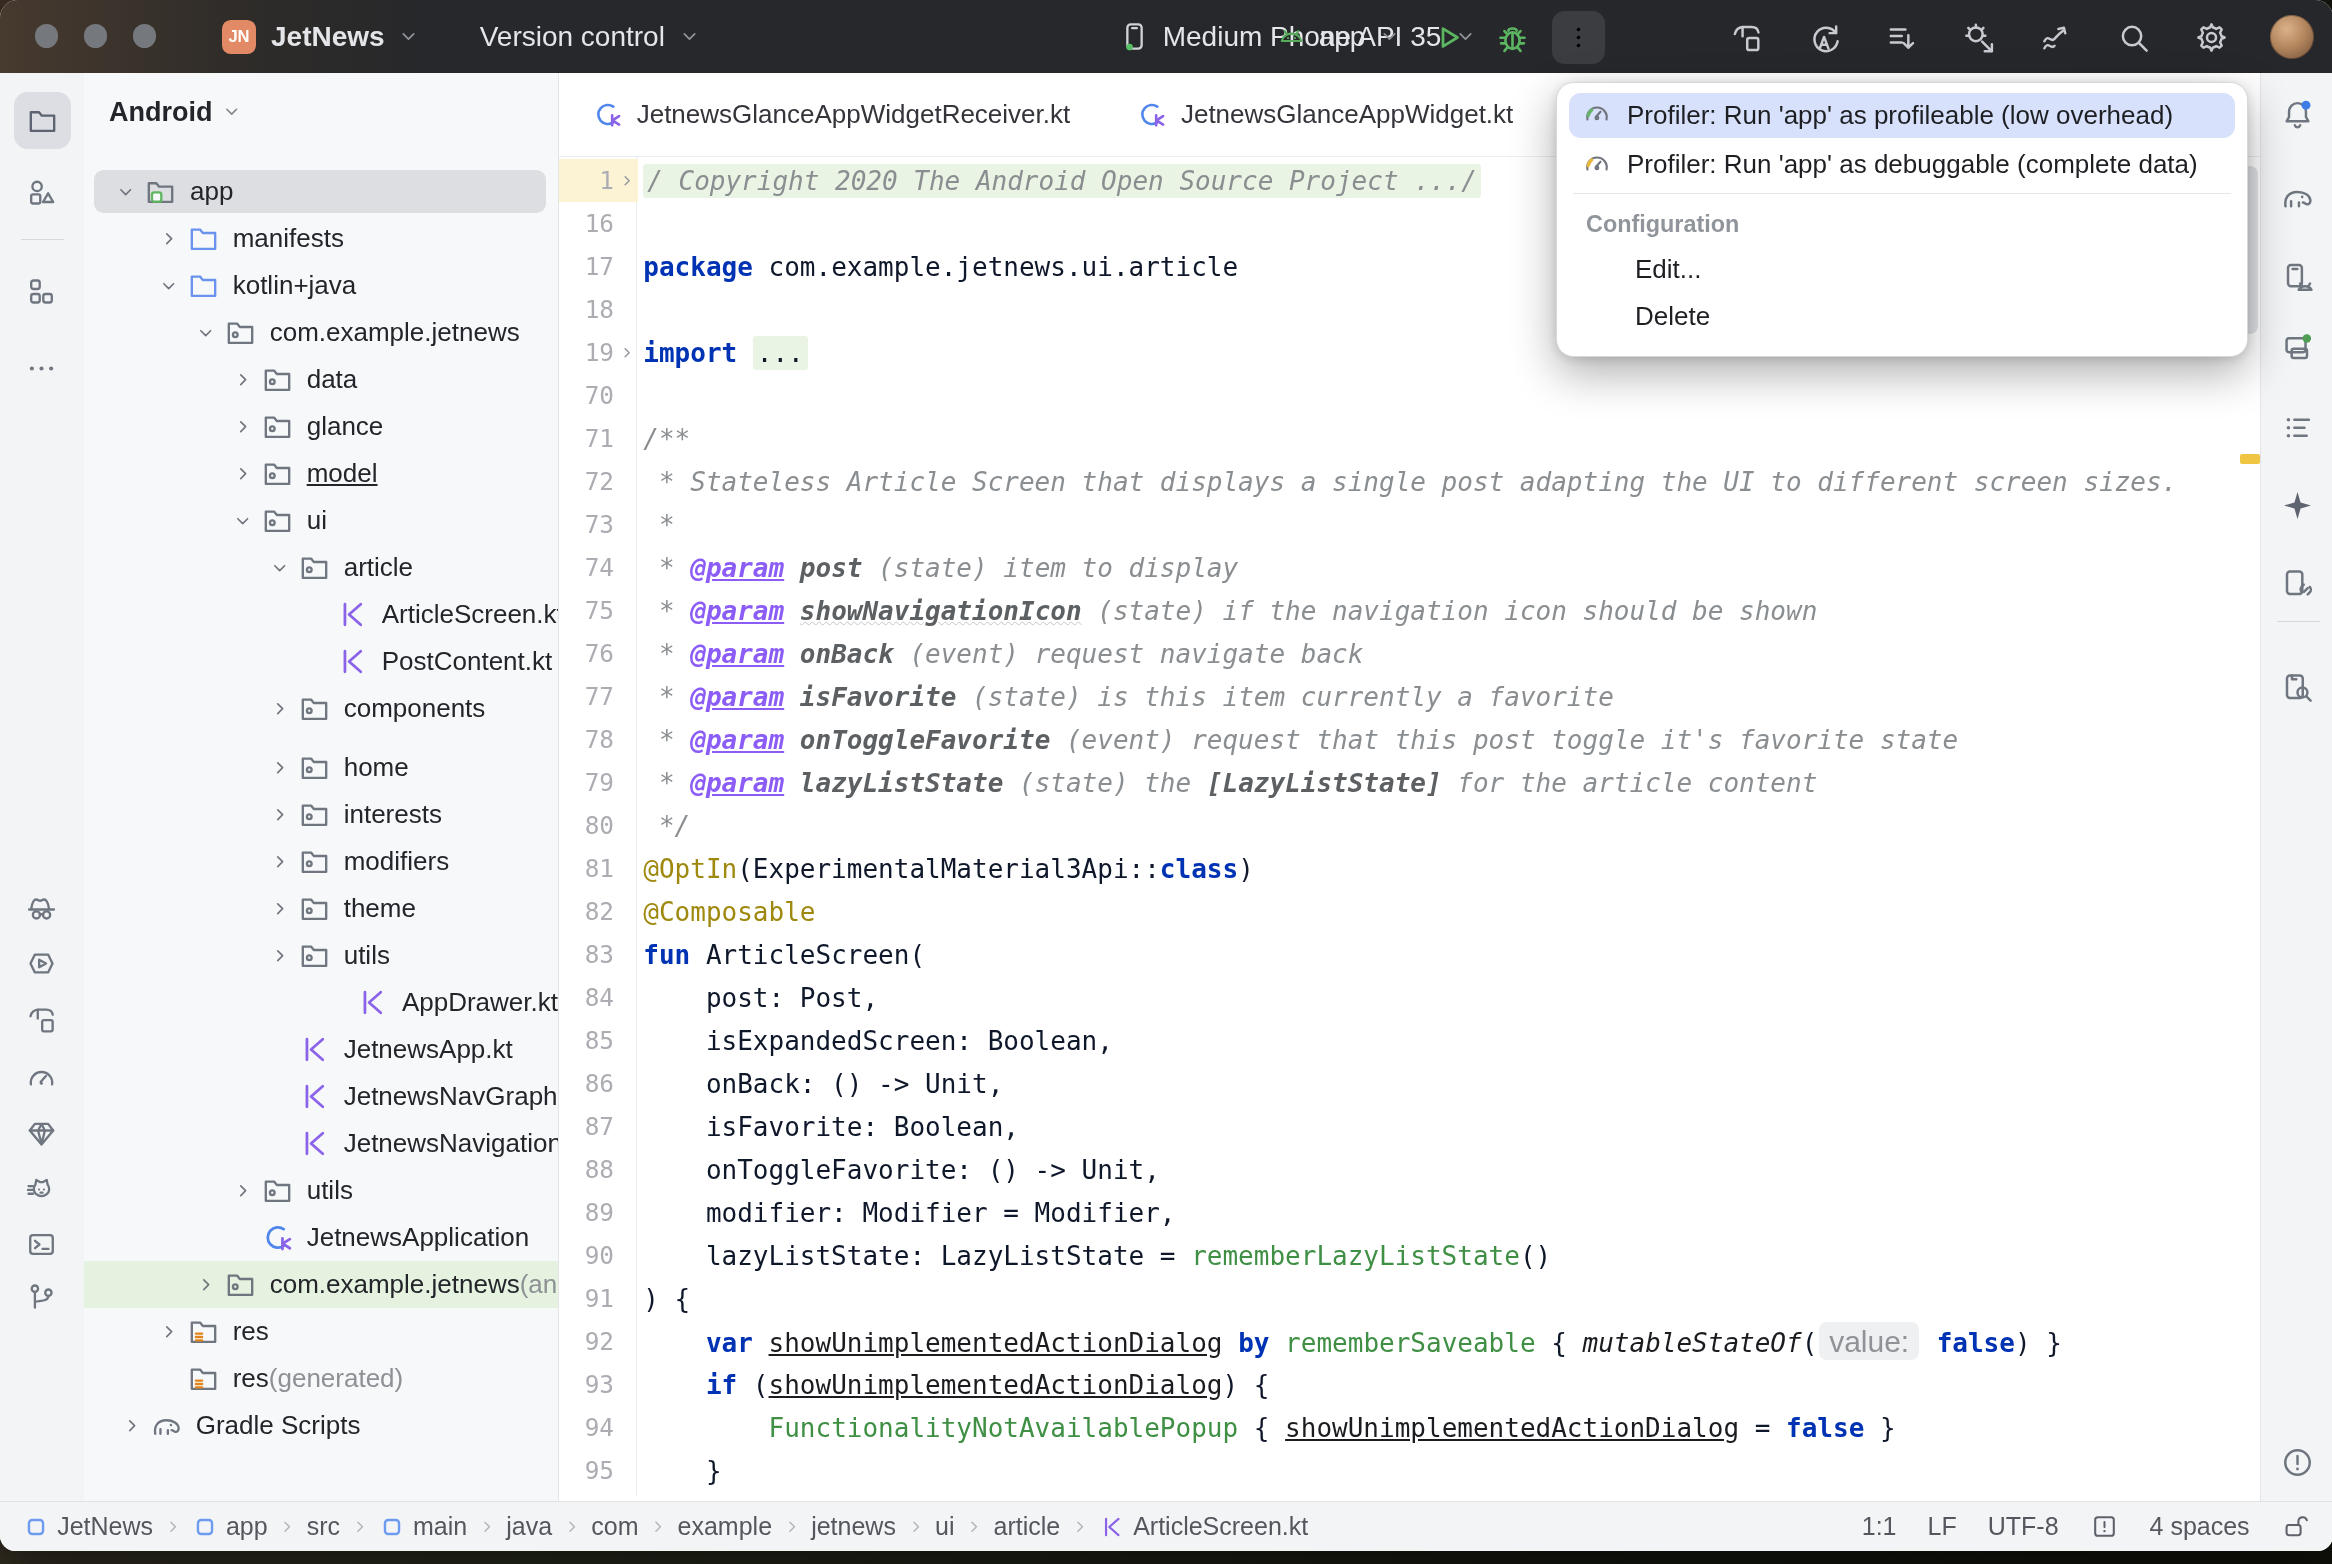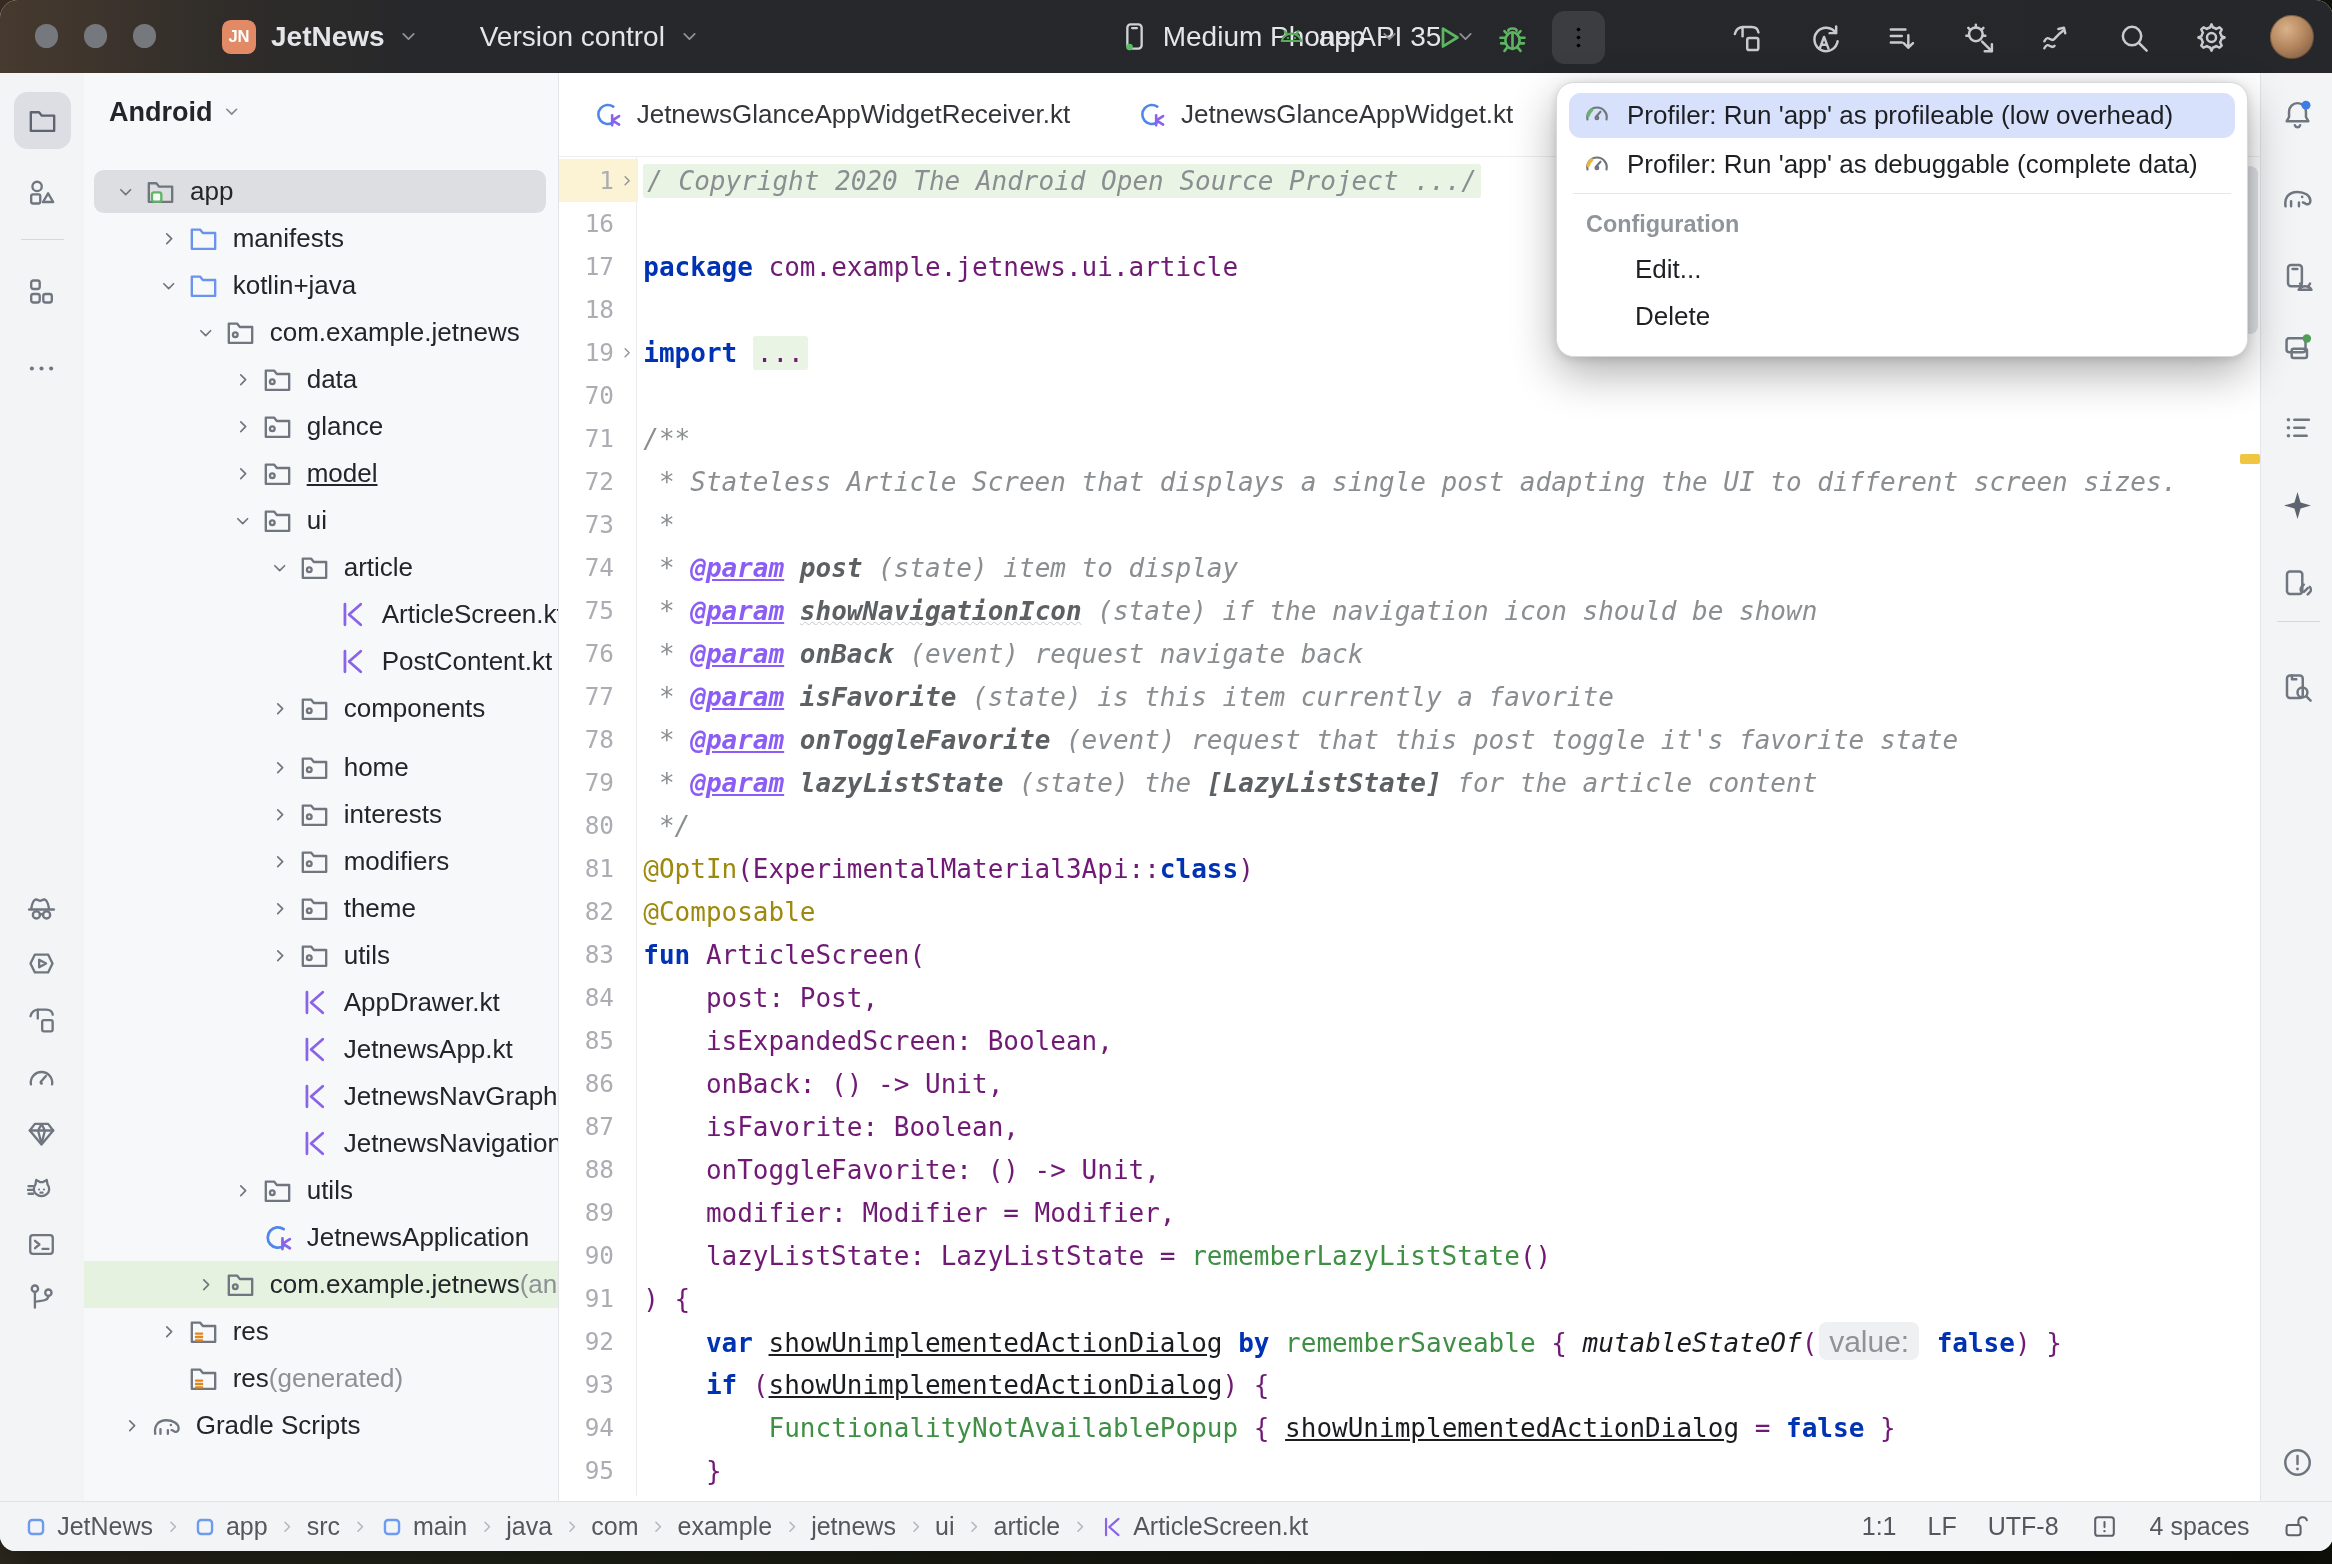--- a/index.html
+++ b/index.html
@@ -49,21 +49,21 @@
   .tab .ticon{width:31px;height:31px}
   #gutline{position:absolute;left:77px;top:84px;bottom:5.9px;border-left:1px solid #eaebee}
   #code{position:absolute;left:0;top:86px;right:23.4px}
   .crow{display:flex;height:43px;align-items:center;font-family:"DejaVu Sans Mono",monospace;font-size:26px;white-space:pre}
   .crow .gut{width:55px;flex:0 0 55px;text-align:right;padding-right:2px;font-size:24.4px;color:#abadb2;align-self:stretch;display:flex;align-items:center;justify-content:flex-end}
   .crow .fold{width:22.4px;flex:0 0 22.4px;align-self:stretch;display:flex;align-items:center;justify-content:center;color:#8f939c}
   .crow .fold .ic{width:19.5px;height:19.5px}
   .crow .ct{margin-left:4.9px;color:#1a1c1f}
   .crow.hot .gut,.crow.hot .fold{background:#fcf3d4}
   .kw{color:#0033b3;font-weight:bold}
-  .pl{color:#701a75}
+  .pl{color:#0f172a}
   .cm{color:#8a8e91;font-style:italic}
   .dt{color:#8b5cf6;font-style:italic;font-weight:bold;text-decoration:underline}
   .db{color:#5c6063;font-style:italic;font-weight:bold}
   .wv{text-decoration-line:underline;text-decoration-style:wavy;text-decoration-color:#c6c6c6;text-decoration-thickness:1px}
   .an{color:#9e880d}
   .fn{color:#3f8f44}
   .fi{color:#1a1c1f;font-style:italic}
   .vr{color:#1a1c1f;text-decoration:underline}
   .fold-hl{background:#e9f4e4;border-radius:2.9px;padding:2px 3.9px}
   .hint{font-family:"Liberation Sans",sans-serif;font-size:30px;background:#eff0f2;color:#8f9296;border-radius:7.8px;padding:2.9px 9.8px;margin:0 2px}
@@ -567,21 +567,21 @@
             </span>
           </span>
           <span class="ic ticon">
             <svg viewBox="0 0 24 24">
               <path d="M3.5 5.5h6l2 2.5h9V19.5h-17z"></path>
               <circle cx="8.2" cy="13.6" r="1.7"></circle>
             </svg>
           </span>
           <span>utils</span>
         </div>
-        <div class="trow" style="padding-left: 177px;">
+        <div class="trow" style="padding-left: 177px; justify-content: flex-end;">
           <span class="chevbox"></span>
           <span class="ic ticon">
             <svg viewBox="0 0 24 24">
               <path d="M6.5 4.5v15M18 4.5l-8.5 7.5 8.5 7.5" stroke="#8a63e8" stroke-width="2"></path>
             </svg>
           </span>
           <span>AppDrawer.kt</span>
         </div>
         <div class="trow" style="padding-left: 177px;">
           <span class="chevbox"></span>

